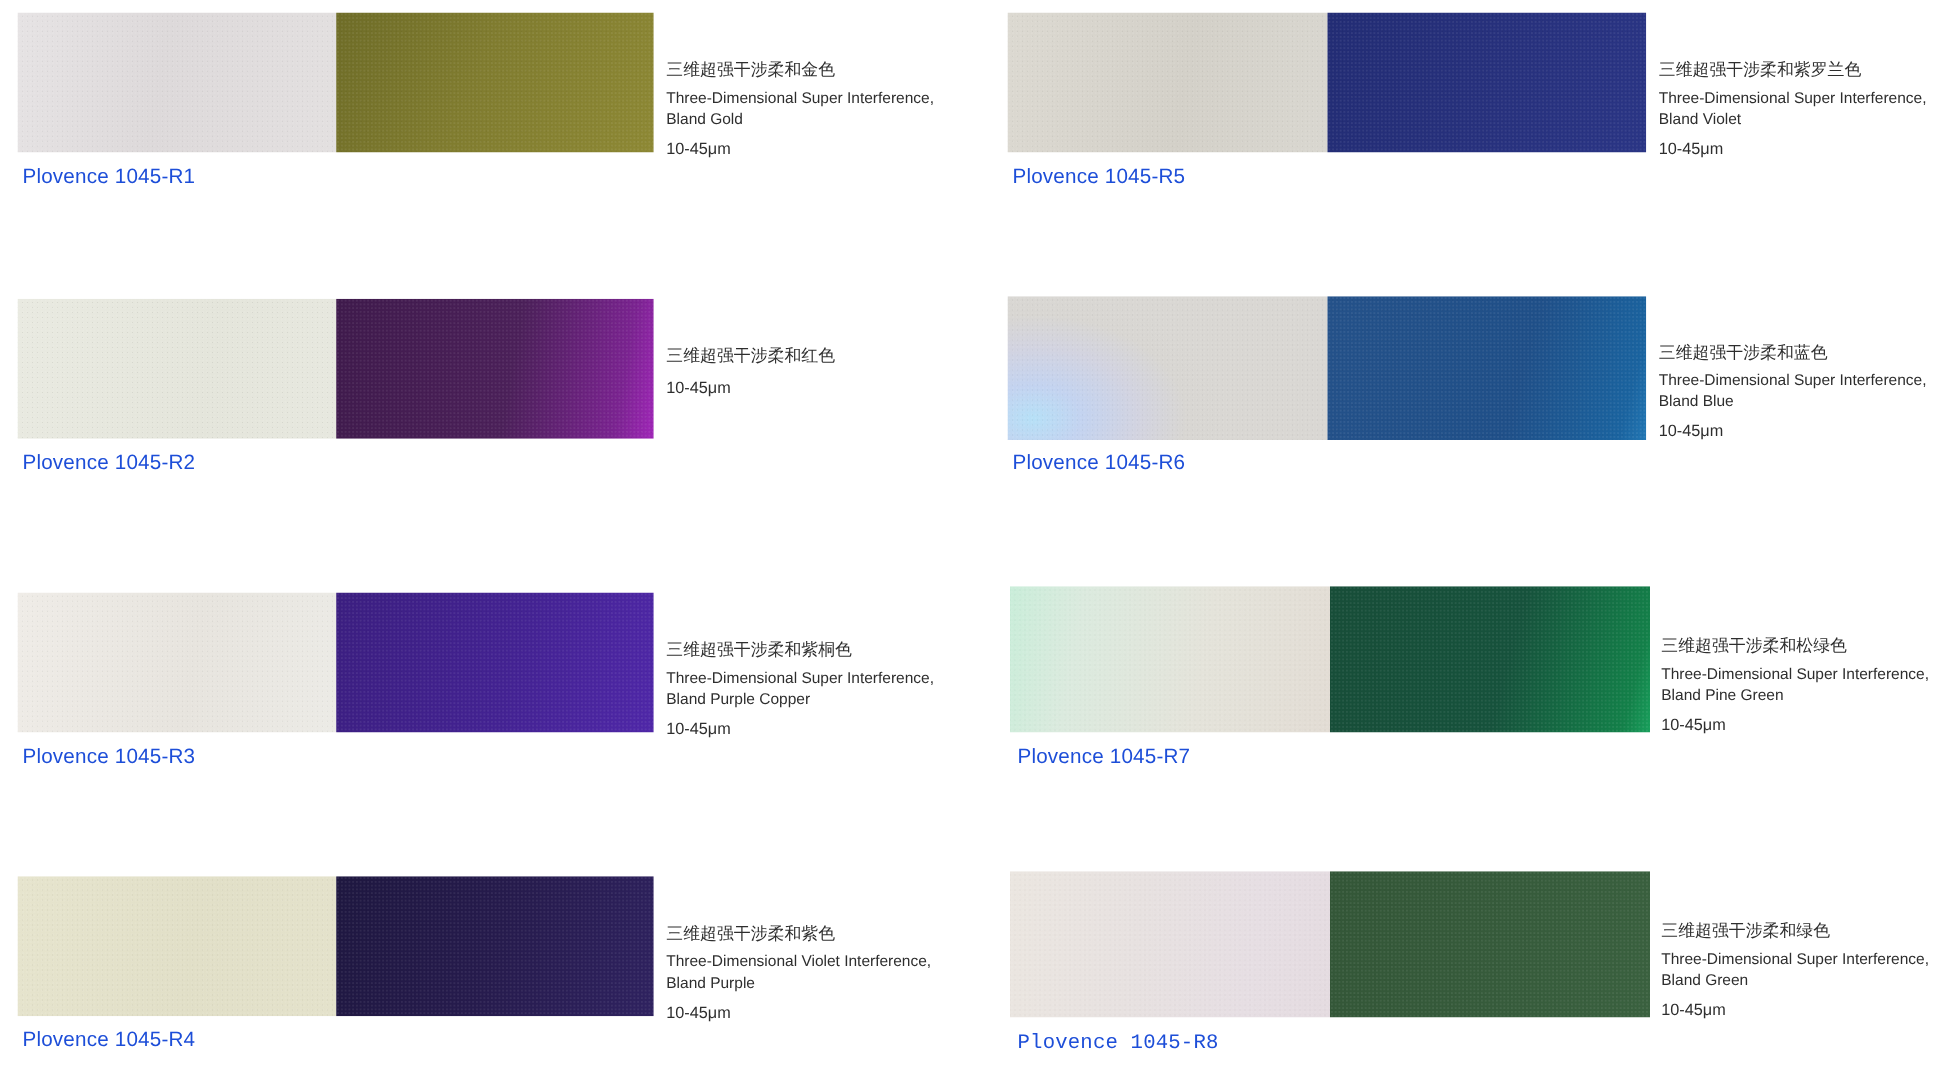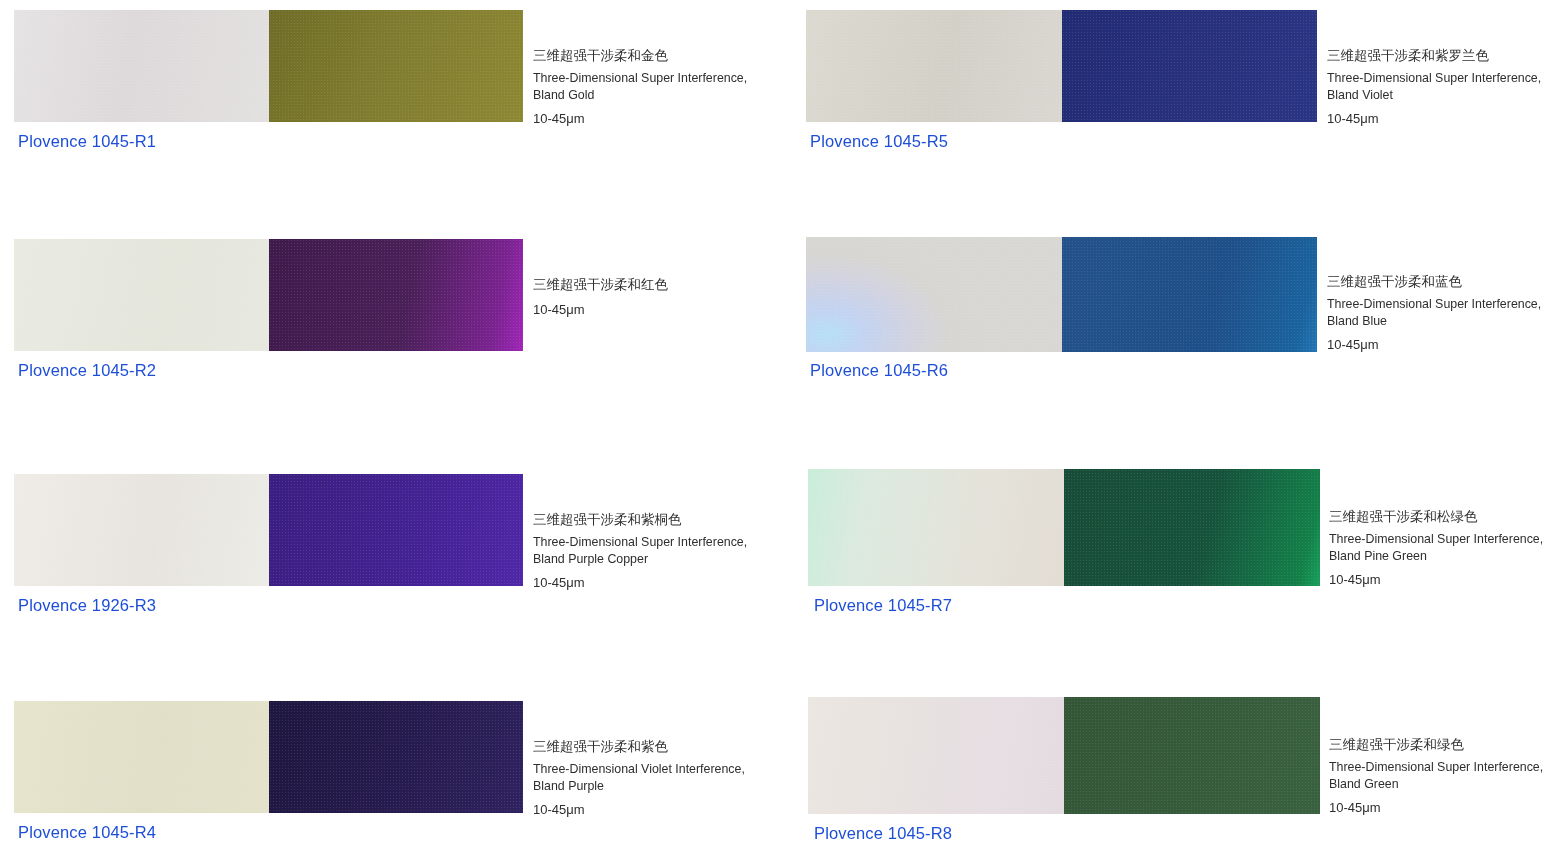--- a/index.html
+++ b/index.html
@@ -107,21 +107,21 @@
       <div class="cn">三维超强干涉柔和红色</div>
       <div class="size">10-45μm</div>
     </div>
   </div>
 
   <div class="entry" style="left:14px; top:474px;">
     <div class="swatch">
       <div class="swatch-half" style="background-image: linear-gradient(100deg, rgb(239, 236, 231) 0%, rgb(231, 228, 222) 55%, rgb(236, 235, 230) 100%);"></div>
       <div class="swatch-half" style="background-image: linear-gradient(105deg, rgb(59, 30, 128) 0%, rgb(67, 34, 146) 55%, rgb(79, 39, 168) 100%);"></div>
     </div>
-    <div class="caption">Plovence 1926-R3</div>
+    <div class="caption">Plovence 1045-R3</div>
     <div class="desc">
       <div class="cn">三维超强干涉柔和紫桐色</div>
       <div class="en">Three-Dimensional Super Interference, Bland Purple Copper</div>
       <div class="size">10-45μm</div>
     </div>
   </div>
 
   <div class="entry" style="left:14px; top:701px;">
     <div class="swatch">
       <div class="swatch-half" style="background-image: linear-gradient(100deg, rgb(230, 228, 205) 0%, rgb(225, 223, 199) 55%, rgb(228, 226, 203) 100%);"></div>
@@ -172,21 +172,21 @@
       <div class="en">Three-Dimensional Super Interference, Bland Pine Green</div>
       <div class="size">10-45μm</div>
     </div>
   </div>
 
   <div class="entry" style="left:808px; top:697px;">
     <div class="swatch" style="width:512px; height:117px;">
       <div class="swatch-half" style="background-image: linear-gradient(100deg, rgb(235, 230, 224) 0%, rgb(231, 225, 224) 40%, rgb(230, 222, 227) 75%, rgb(228, 219, 224) 100%);"></div>
       <div class="swatch-half" style="background-image: linear-gradient(105deg, rgb(51, 86, 55) 0%, rgb(54, 91, 59) 55%, rgb(58, 97, 63) 100%);"></div>
     </div>
-    <div class="caption" style="top:127px; left:6px;">Plovence 1045-R8</div>
+    <div class="caption" style="top:127px; left:6px;font-family:Liberation Mono, monospace;">Plovence 1045-R8</div>
     <div class="desc" style="left:521px; top:38px;">
       <div class="cn">三维超强干涉柔和绿色</div>
       <div class="en">Three-Dimensional Super Interference, Bland Green</div>
       <div class="size">10-45μm</div>
     </div>
   </div>
 
 </div>
 
 </body></html>

